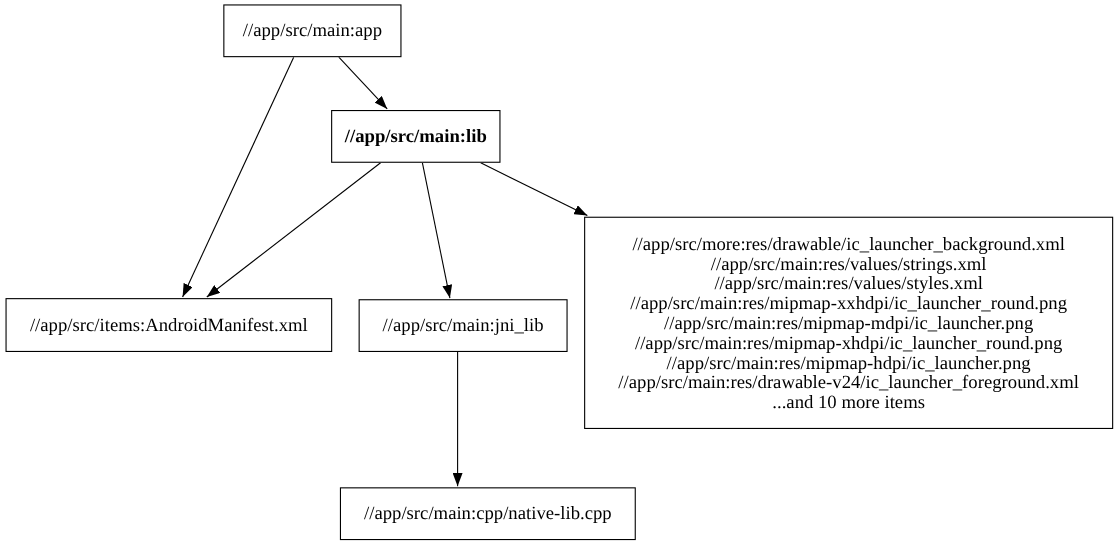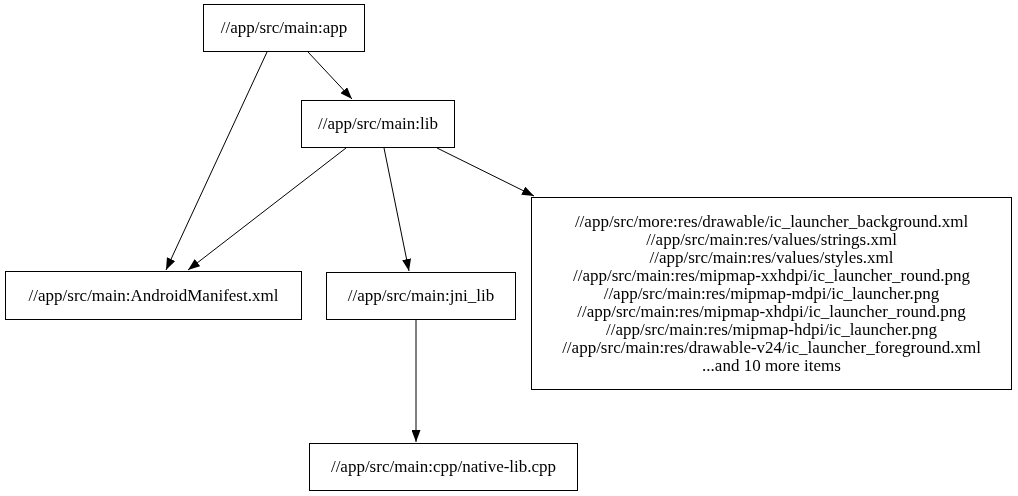--- a/index.html
+++ b/index.html
@@ -41,21 +41,21 @@
     white-space: nowrap;
   }
   .node.multiline {
     flex-direction: column;
   }
   .node.multiline .res-line {
     display: block;
   }
   
   #node-app        { left: 203px; top: 4px;   width: 162px; height: 48px; }
-  #node-lib        { left: 301px; top: 100px; width: 154px; height: 48px; }
+  #node-lib        { left: 301px; top: 100px; width: 154px; height: 48px; font-weight: bold; }
   #node-manifest   { left: 5px;   top: 271px; width: 297px; height: 49px; }
   #node-jni-lib    { left: 326px; top: 272px; width: 190px; height: 48px; }
   #node-resources  { left: 531px; top: 197px; width: 481px; height: 193px; }
   #node-native-lib { left: 281px; top: 443px; width: 269px; height: 48px; margin-left: 28px; }
 </style>
 </head>
 <body>
 
 <div id="canvas">
 
@@ -75,21 +75,21 @@
 
   <div class="node" id="node-app">
     <span>//app/src/main:app</span>
   </div>
 
   <div class="node" id="node-lib">
     <span>//app/src/main:lib</span>
   </div>
 
   <div class="node" id="node-manifest">
-    <span>//app/src/main:AndroidManifest.xml</span>
+    <span>//app/src/items:AndroidManifest.xml</span>
   </div>
 
   <div class="node" id="node-jni-lib">
     <span>//app/src/main:jni_lib</span>
   </div>
 
   <div class="node multiline" id="node-resources">
     <span class="res-line">//app/src/more:res/drawable/ic_launcher_background.xml</span>
     <span class="res-line">//app/src/main:res/values/strings.xml</span>
     <span class="res-line">//app/src/main:res/values/styles.xml</span>

